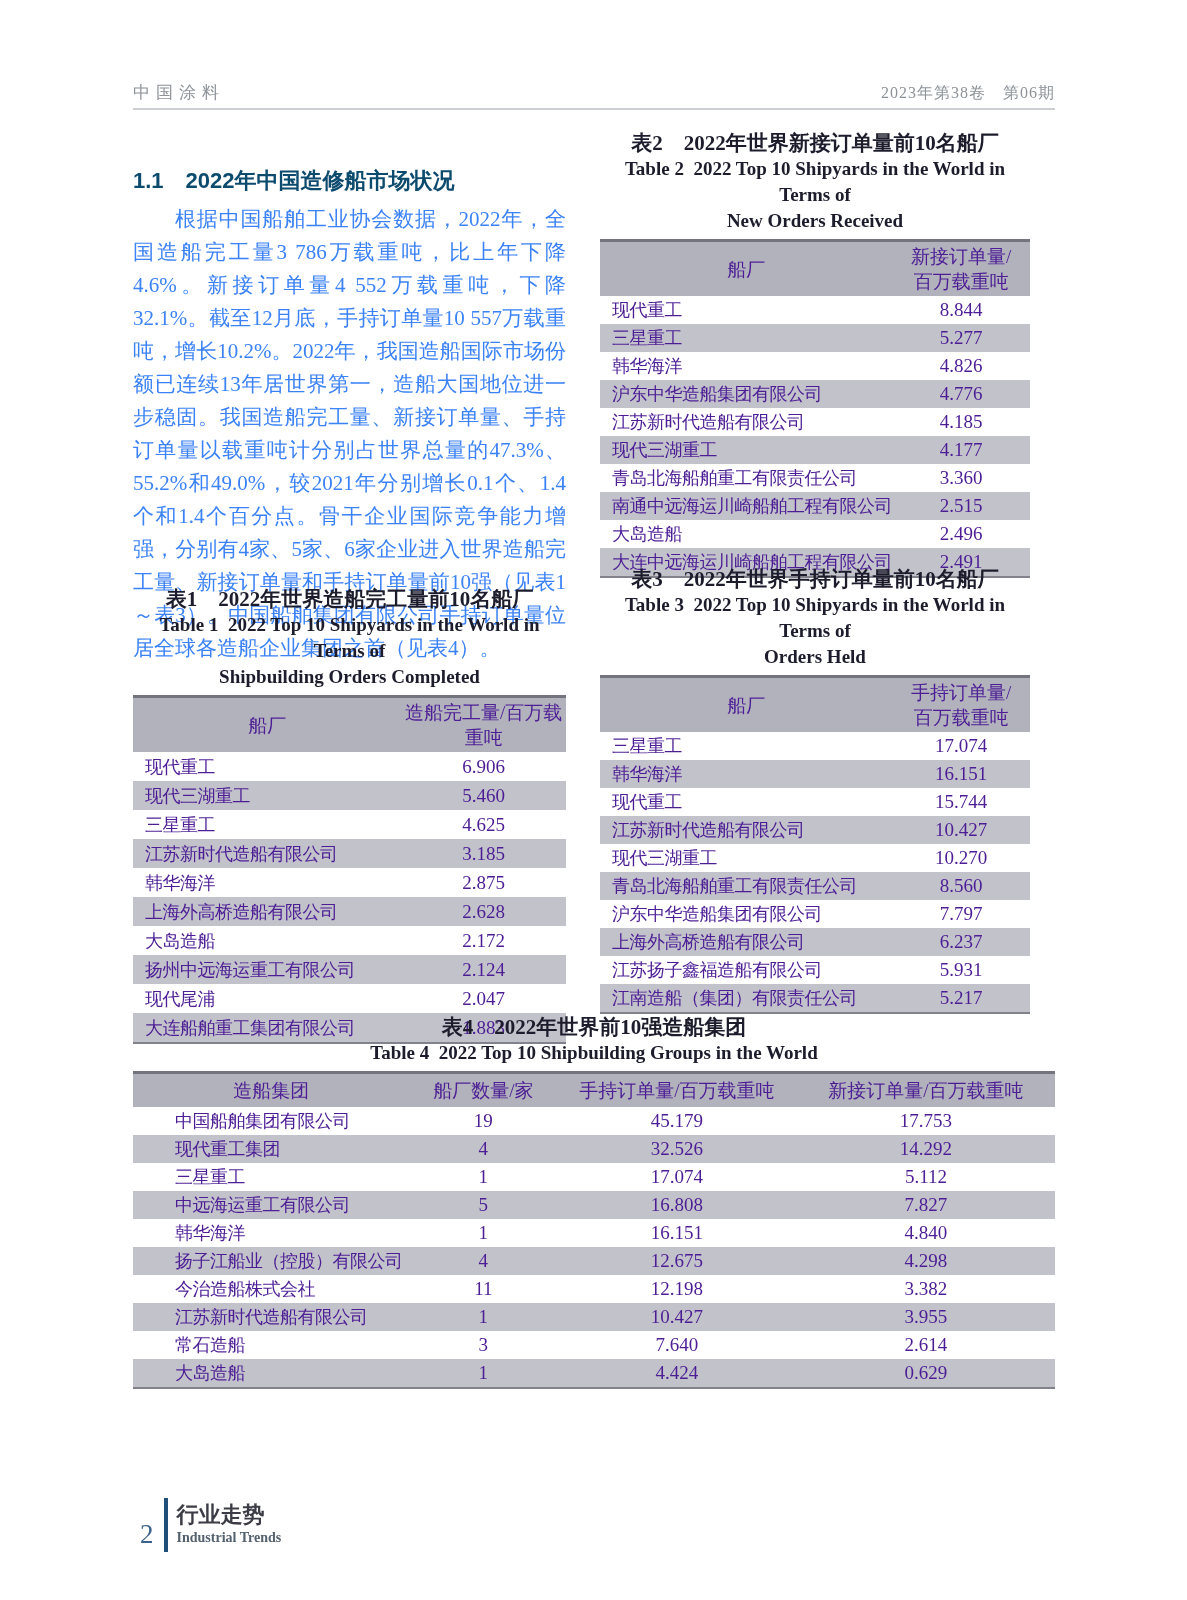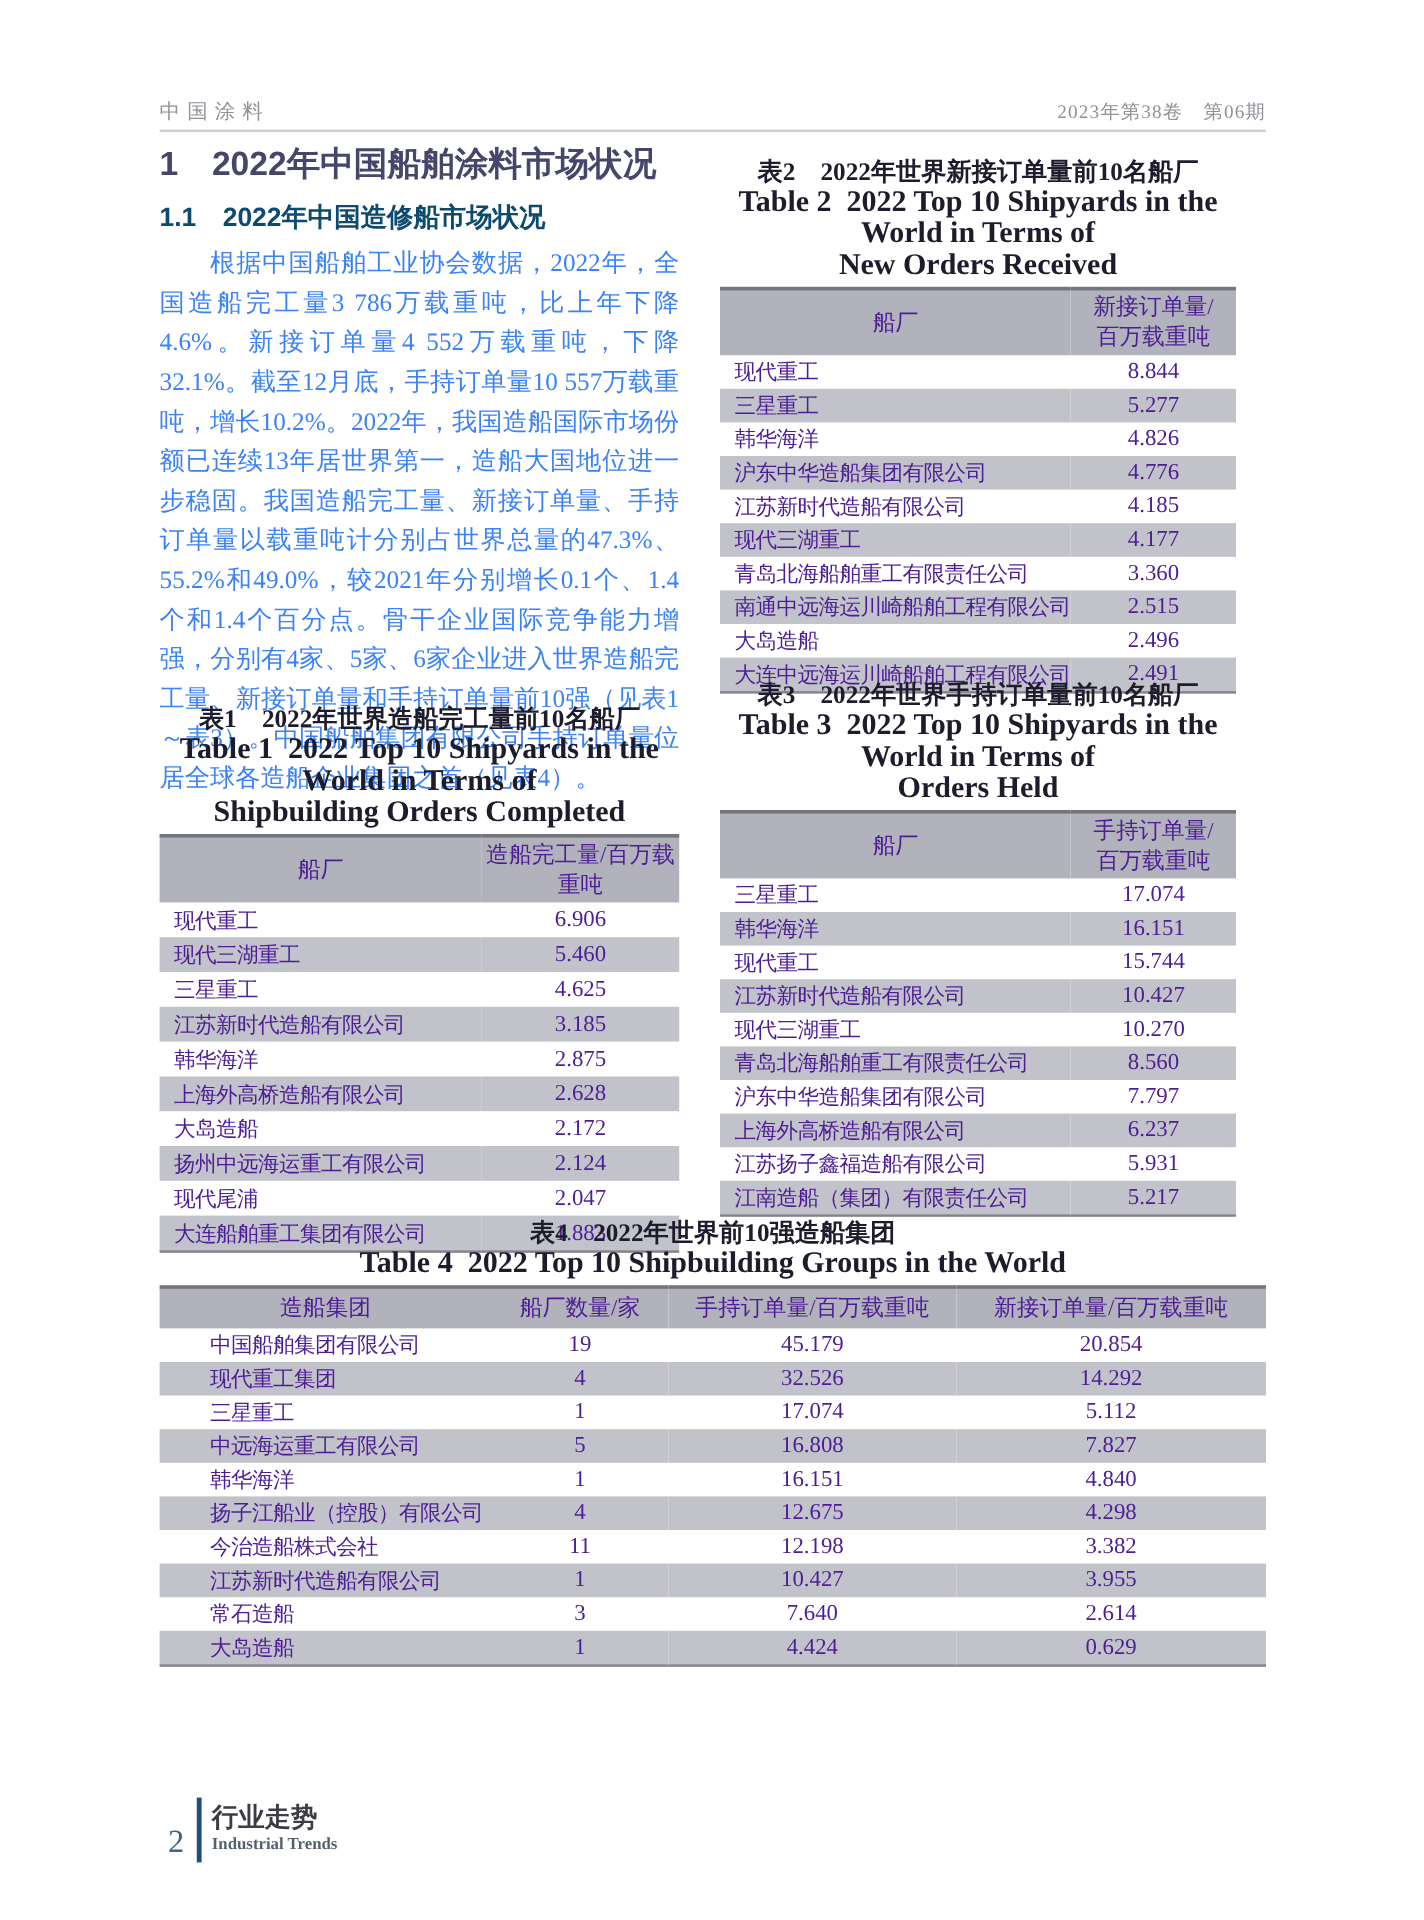--- a/index.html
+++ b/index.html
@@ -25,21 +25,21 @@
     font-size:21px;line-height:33px;text-align:justify;text-indent:2em;color:#3b82f6;}
   
   .tblock{position:absolute;}
   .t1{left:133px;top:586px;width:433px;}
   .t2{left:600px;top:130px;width:430px;}
   .t3{left:600px;top:566px;width:430px;}
   .t4{left:133px;top:1014px;width:922px;}
   .tbl-title{text-align:center;margin-bottom:5px;}
   .tbl-title .zh{font-family:Liberation Serif, serif;
     font-weight:bold;font-size:21px;color:#1c1c2c;white-space:pre-wrap;line-height:26px;}
-  .tbl-title .en{font-weight:bold;font-size:25px;color:#1c1c2c;white-space:pre-wrap;line-height:26px;}
+  .tbl-title .en{font-weight:bold;font-size:19px;color:#1c1c2c;white-space:pre-wrap;line-height:26px;}
   table.tbl{width:100%;border-collapse:collapse;table-layout:fixed;
     border-top:3px solid #74747e;border-bottom:2px solid #82828c;font-size:19px;color:#4c1d95;}
   table.tbl th{background:#b2b2bc;font-weight:normal;text-align:center;vertical-align:middle;
     padding:2px 0;line-height:25px;}
   table.tbl td{height:28px;vertical-align:middle;text-align:center;padding:0;}
   table.tbl tr.alt td{background:#c2c2ca;}
   table.tbl td.name{text-align:left;font-size:18px;letter-spacing:-0.5px;
     padding-left:12px;white-space:nowrap;}
   .t1 table.tbl td{height:29px;}
   .t4 table.tbl td.name{padding-left:42px;}
@@ -61,21 +61,20 @@
 </head>
 <body>
 
 <div class="page">
 
   <div class="runhead">
     <span class="journal">中国涂料</span>
     <span class="issue">2023年第38卷　第06期</span>
   </div>
 
-  <div class="h1">1　2022年中国船舶涂料市场状况</div>
   <div class="h2">1.1　2022年中国造修船市场状况</div>
   <div class="para">根据中国船舶工业协会数据，2022年，全国造船完工量3 786万载重吨，比上年下降4.6%。新接订单量4 552万载重吨，下降32.1%。截至12月底，手持订单量10 557万载重吨，增长10.2%。2022年，我国造船国际市场份额已连续13年居世界第一，造船大国地位进一步稳固。我国造船完工量、新接订单量、手持订单量以载重吨计分别占世界总量的47.3%、55.2%和49.0%，较2021年分别增长0.1个、1.4个和1.4个百分点。骨干企业国际竞争能力增强，分别有4家、5家、6家企业进入世界造船完工量、新接订单量和手持订单量前10强（见表1～表3）。中国船舶集团有限公司手持订单量位居全球各造船企业集团之首（见表4）。</div>
 
   <div class="tblock t1">
     <div class="tbl-title">
       <div class="zh">表1　2022年世界造船完工量前10名船厂</div>
       <div class="en">Table 1  2022 Top 10 Shipyards in the World in Terms of</div>
       <div class="en">Shipbuilding Orders Completed</div>
     </div>
     <table class="tbl">
@@ -286,21 +285,21 @@
           <th>手持订单量/百万载重吨</th>
           <th>新接订单量/百万载重吨</th>
         </tr>
       </thead>
       <tbody>
 
       <tr>
           <td class="name">中国船舶集团有限公司</td>
           <td>19</td>
           <td>45.179</td>
-          <td>20.854</td>
+          <td>17.753</td>
         </tr>
           <tr class="alt">
           <td class="name">现代重工集团</td>
           <td>4</td>
           <td>32.526</td>
           <td>14.292</td>
         </tr>
           <tr>
           <td class="name">三星重工</td>
           <td>1</td>

